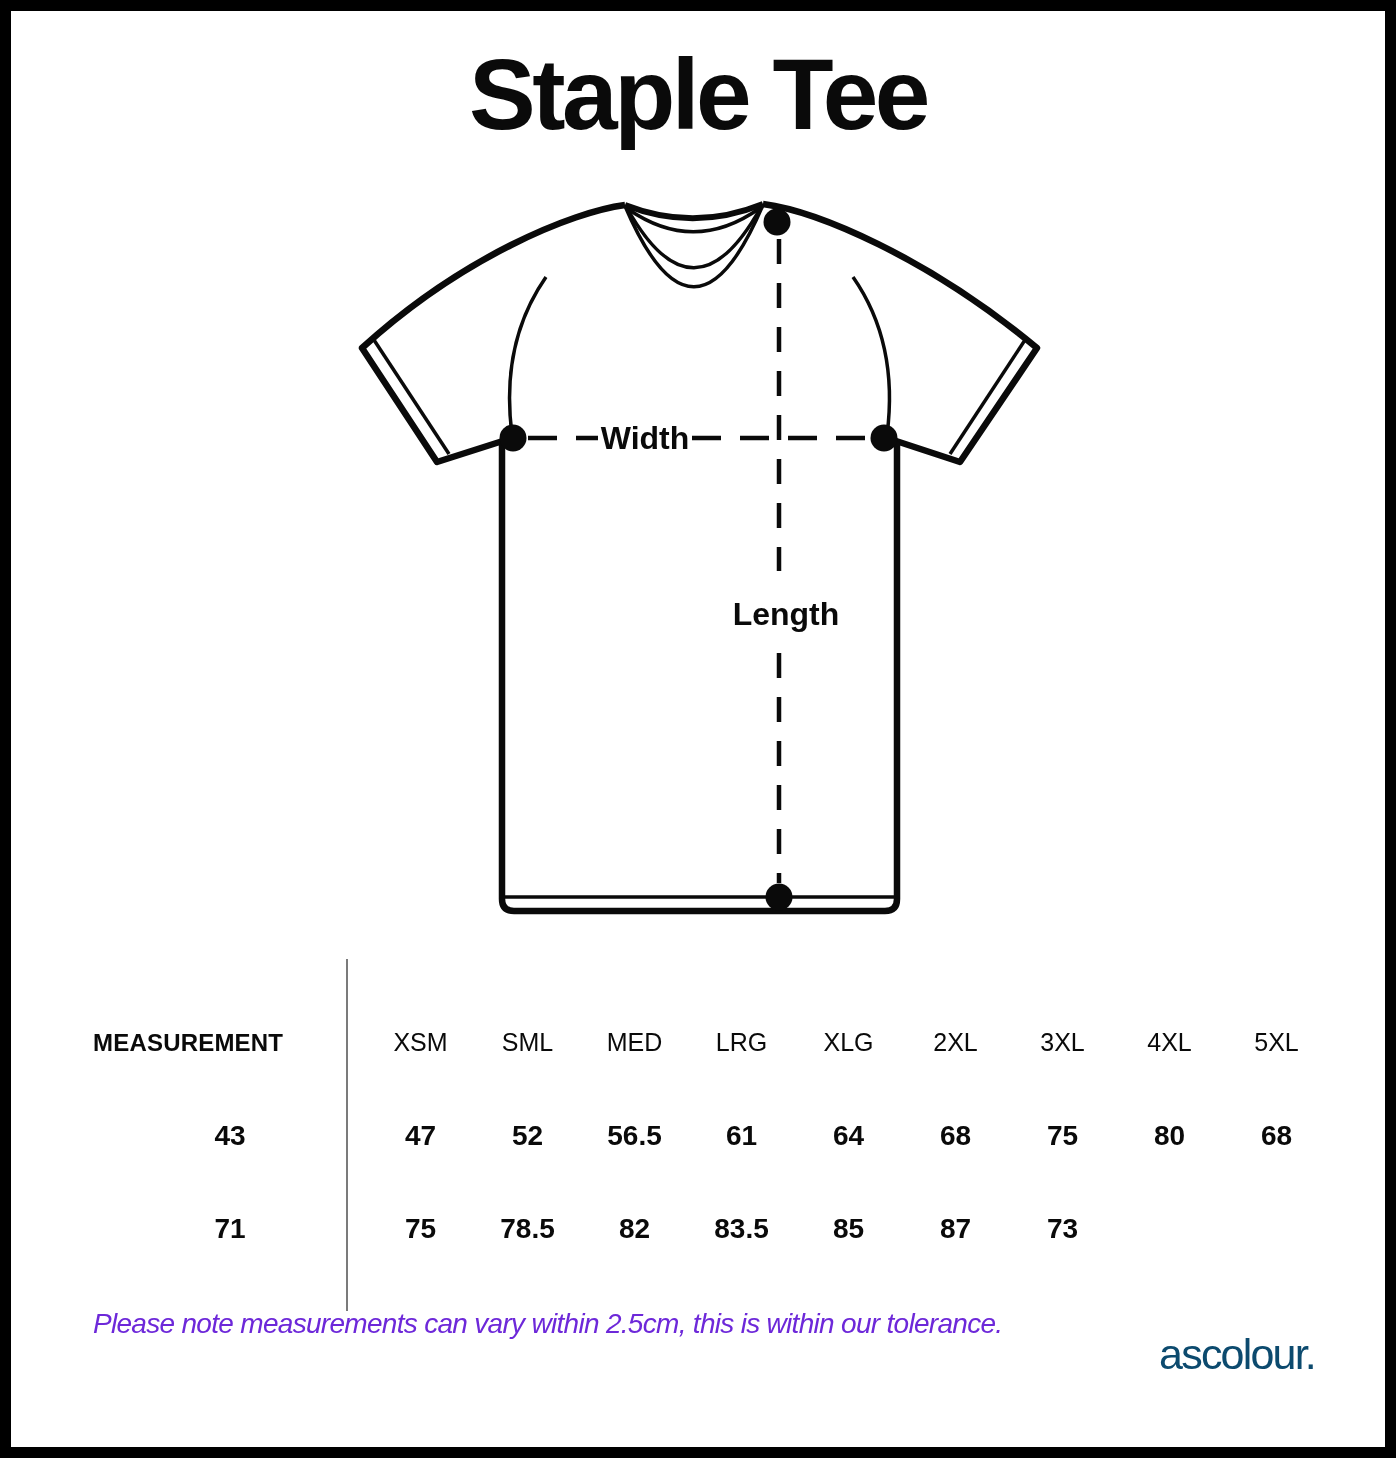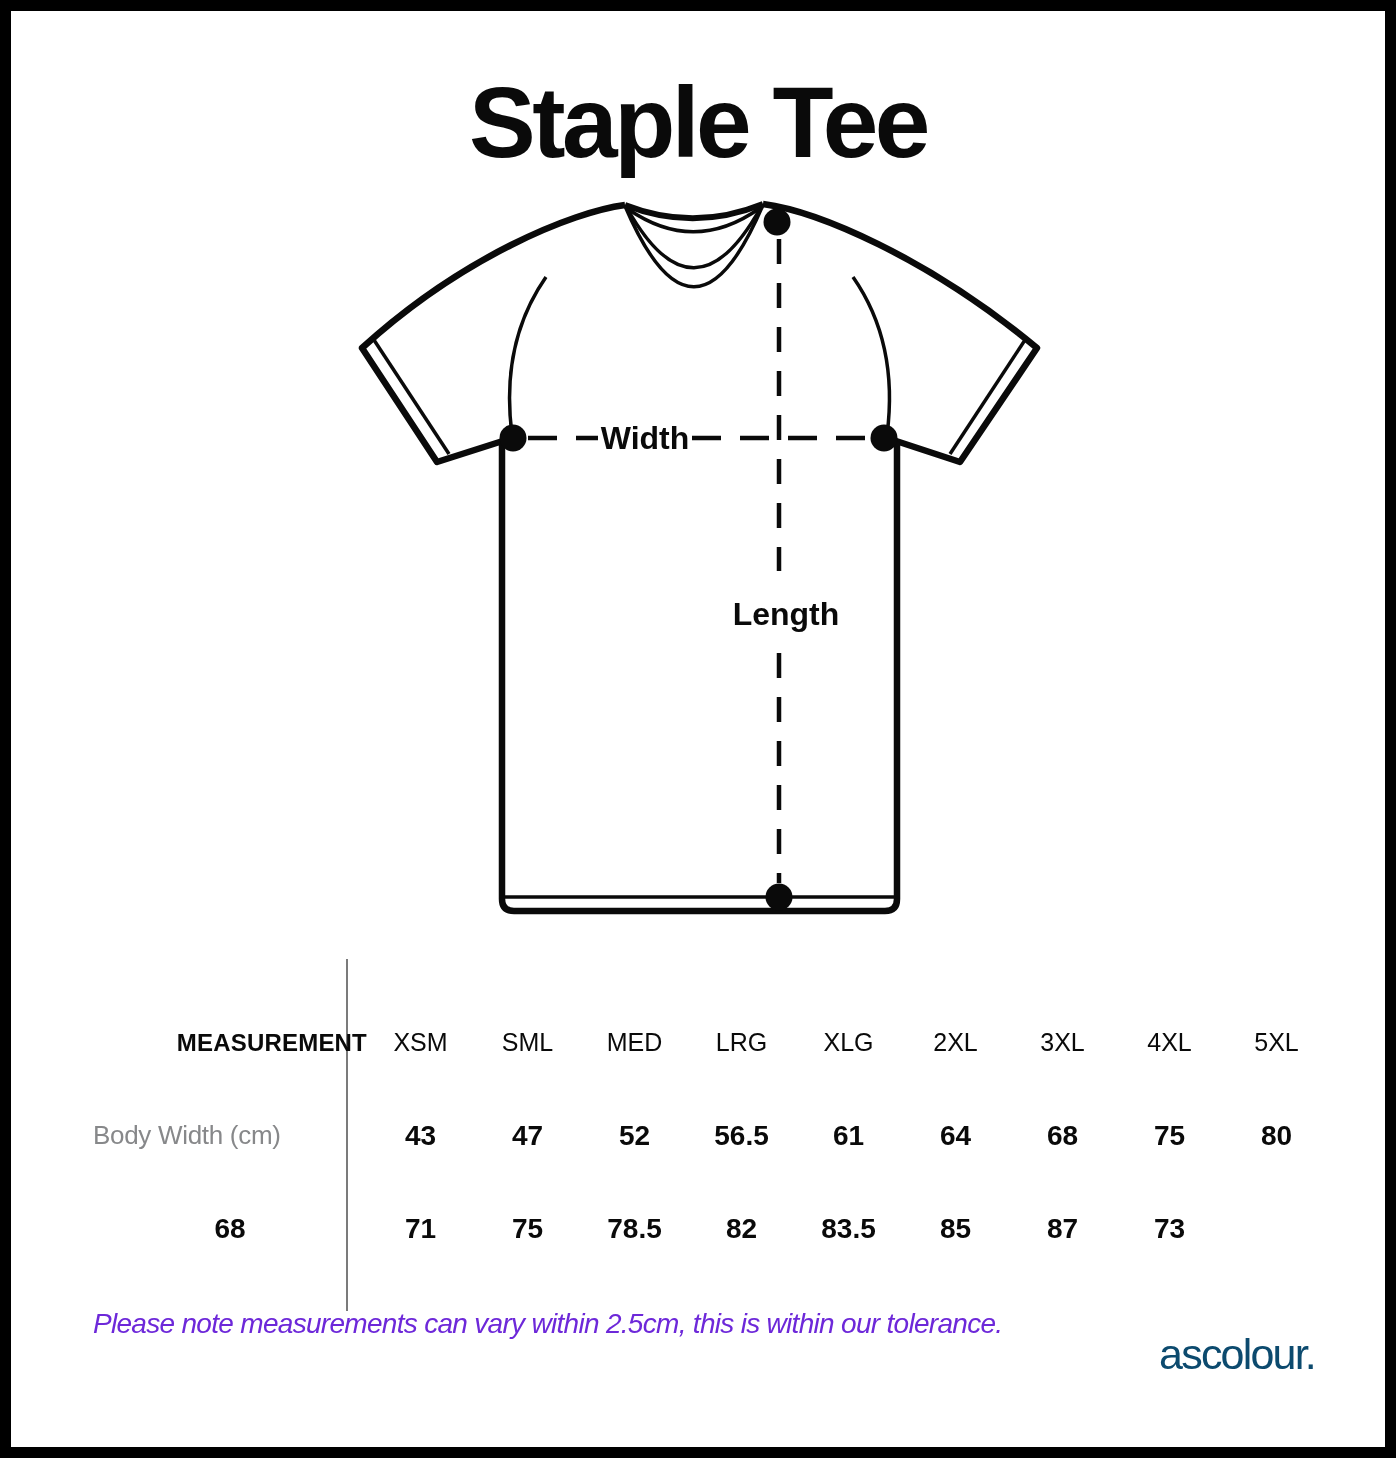--- a/index.html
+++ b/index.html
@@ -17,21 +17,20 @@
     position:absolute; inset:0;
     border:11px solid #000000;
     pointer-events:none;
   }
   .title {
     position:absolute; top:40px; left:0; width:100%;
     text-align:center;
     font-size:100px; font-weight:700; letter-spacing:-3.5px;
     line-height:1.08;
     white-space:nowrap;
-    margin-top:28px;
   }
   .tee-svg { position:absolute; left:340px; top:185px; width:720px; height:745px; }
   .tee-svg path, .tee-svg circle { vector-effect:none; }
   .tee-label {
     font-family:"Liberation Sans", sans-serif;
     font-size:32px; font-weight:700;
     fill:#0a0a0a;
   }
   .divider {
     position:absolute; left:346px; top:959px;
@@ -43,21 +42,21 @@
     display:grid;
     grid-template-columns:274px repeat(9, 107px);
     grid-auto-rows:93px;
     align-items:center;
   }
   .th {
     text-align:center; font-weight:400; font-size:25px;
     white-space:nowrap;
   }
   .th-measurement {
-    text-align:right; font-weight:700; font-size:24px;
+    text-align:left; font-weight:700; font-size:24px;
     letter-spacing:0.2px; white-space:nowrap;
   }
   .row-label {
     text-align:left; color:#87888a; font-size:26px;
     letter-spacing:-0.3px; white-space:nowrap;
   }
   .td { text-align:center; font-size:28px; white-space:nowrap;font-weight:bold; }
   .note {
     position:absolute; left:93px; top:1308px;
     font-size:28px; font-style:italic; color:#6d28d9;
@@ -120,21 +119,20 @@
     <div class="th">XSM</div>
     <div class="th">SML</div>
     <div class="th">MED</div>
     <div class="th">LRG</div>
     <div class="th">XLG</div>
     <div class="th">2XL</div>
     <div class="th">3XL</div>
     <div class="th">4XL</div>
     <div class="th">5XL</div>
 
-    <div class="row-label">Body Width (cm)</div>
     <div class="td">43</div>
     <div class="td">47</div>
     <div class="td">52</div>
     <div class="td">56.5</div>
     <div class="td">61</div>
     <div class="td">64</div>
     <div class="td">68</div>
     <div class="td">75</div>
     <div class="td">80</div>
 

